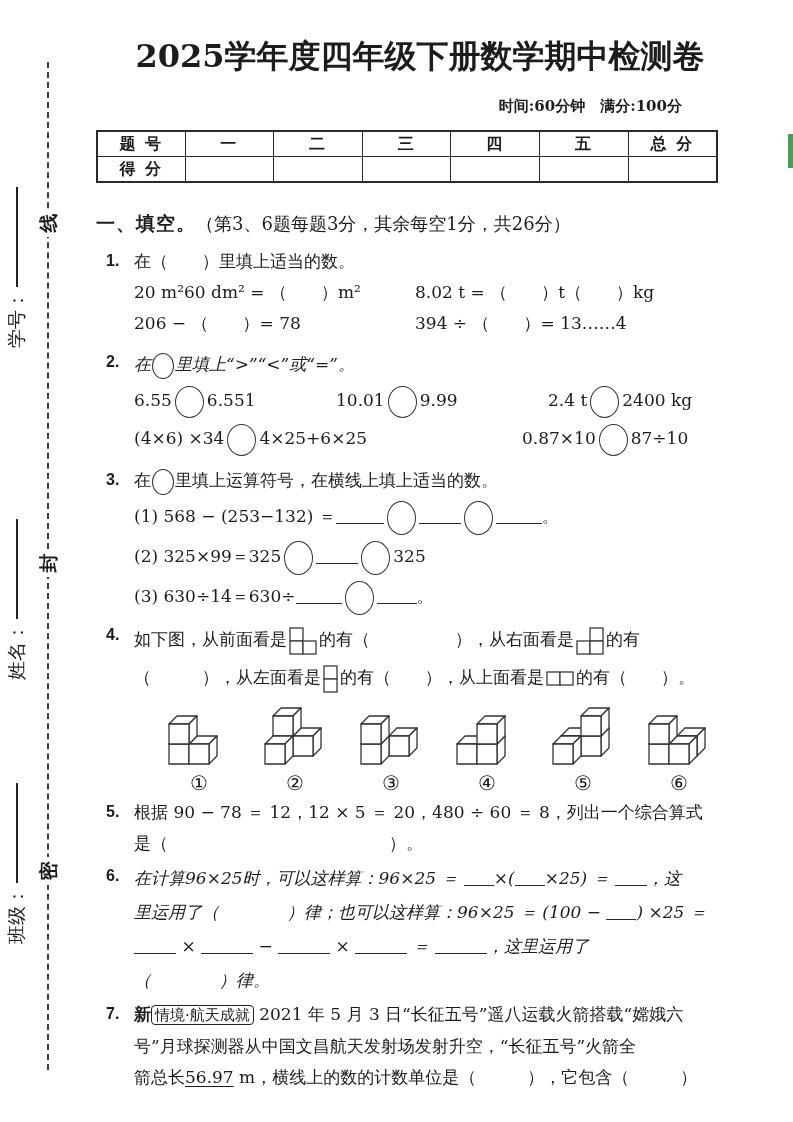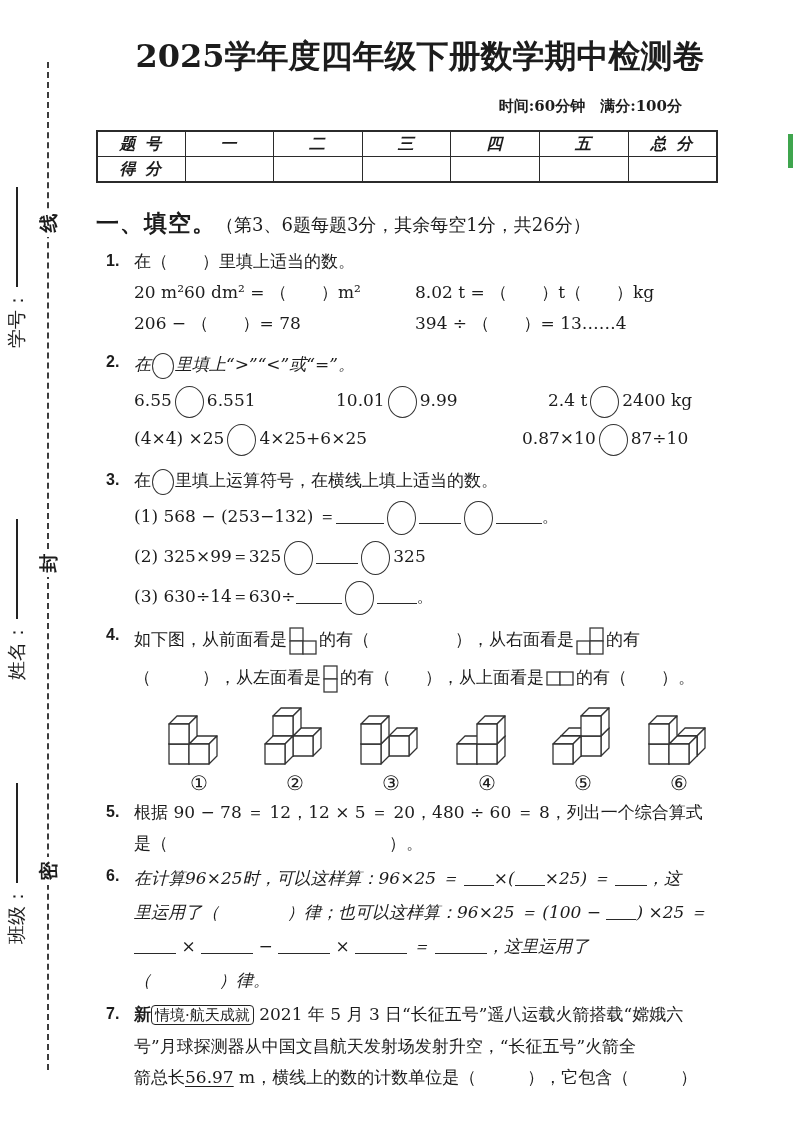--- a/index.html
+++ b/index.html
@@ -15,25 +15,25 @@
               transform:rotate(-90deg);font-size:19px;}
   .side-blank{display:inline-block;width:100px;height:0;border-bottom:2px solid #222;margin-left:4px;}
 
   
   .content{position:absolute;left:96px;top:30px;width:648px;}
   h1{margin:0;font-size:32px;line-height:52px;font-weight:900;text-align:center;letter-spacing:0;}
   .meta{margin-top:14px;text-align:right;padding-right:62px;font-size:15px;font-weight:600;line-height:20px;}
 
   table.score{margin-top:14px;border-collapse:collapse;width:622px;table-layout:fixed;}
   table.score td{border:1.6px solid #2b2b2b;height:24px;text-align:center;font-size:16px;
-                 font-weight:600;padding:0;letter-spacing:2px;font-style:italic;}
+                 font-weight:600;padding:0;letter-spacing:2px;}
   table.score{border:2px solid #2b2b2b;}
 
   .sec-heading{margin-top:26px;font-size:18px;line-height:30px;}
-  .sec-heading b{font-family:Liberation Serif, serif;font-size:23px;letter-spacing:1px;}
+  .sec-heading b{font-family:Liberation Mono, monospace;font-size:19px;letter-spacing:1px;}
 
   .q{position:relative;padding-left:38px;}
   .qnum{position:absolute;left:10px;top:0;font-family:"Liberation Sans","DejaVu Sans",sans-serif;
         font-weight:700;font-size:16px;line-height:30px;}
   .line{font-size:17px;line-height:31px;min-height:31px;}
   .lh34{line-height:34px;min-height:34px;font-style:italic;}
   .lh38{line-height:38px;min-height:38px;}
   .lh40{line-height:40px;min-height:40px;}
   .cols{display:flex;}
   .w281{width:281px;} .w202{width:202px;} .w212{width:212px;} .w388{width:388px;}
@@ -139,21 +139,21 @@
 
     <div class="q mt8">
       <span class="qnum">2.</span>
       <div class="line lh34"><span>在</span><span class="c c-s"></span><span>里填上“&gt;”“&lt;”或“=”。</span></div>
       <div class="cols">
         <div class="line lh38 w202"><span>6.55</span><span class="c c-m"></span><span>6.551</span></div>
         <div class="line lh38 w212"><span>10.01</span><span class="c c-m"></span><span>9.99</span></div>
         <div class="line lh38"><span>2.4 t</span><span class="c c-m"></span><span>2400 kg</span></div>
       </div>
       <div class="cols">
-        <div class="line lh38 w388"><span>(4×4) ×25</span><span class="c c-m"></span><span>4×25+6×25</span></div>
+        <div class="line lh38 w388"><span>(4×6) ×34</span><span class="c c-m"></span><span>4×25+6×25</span></div>
         <div class="line lh38"><span>0.87×10</span><span class="c c-m"></span><span>87÷10</span></div>
       </div>
     </div>
 
     <div class="q mt8">
       <span class="qnum">3.</span>
       <div class="line"><span>在</span><span class="c c-s"></span><span>里填上运算符号，在横线上填上适当的数。</span></div>
       <div class="line lh40"><span>(1) 568 − (253−132) ＝</span><span class="blank" style="width: 48px;"></span><span class="c c-l"></span><span class="blank" style="width: 42px;"></span><span class="c c-l"></span><span class="blank" style="width: 46px;"></span><span>。</span></div>
       <div class="line lh40"><span>(2) 325×99＝325</span><span class="c c-l"></span><span class="blank" style="width: 42px;"></span><span class="c c-l"></span><span>325</span></div>
       <div class="line lh40"><span>(3) 630÷14＝630÷</span><span class="blank" style="width: 46px;"></span><span class="c c-l"></span><span class="blank" style="width: 40px;"></span><span>。</span></div>

